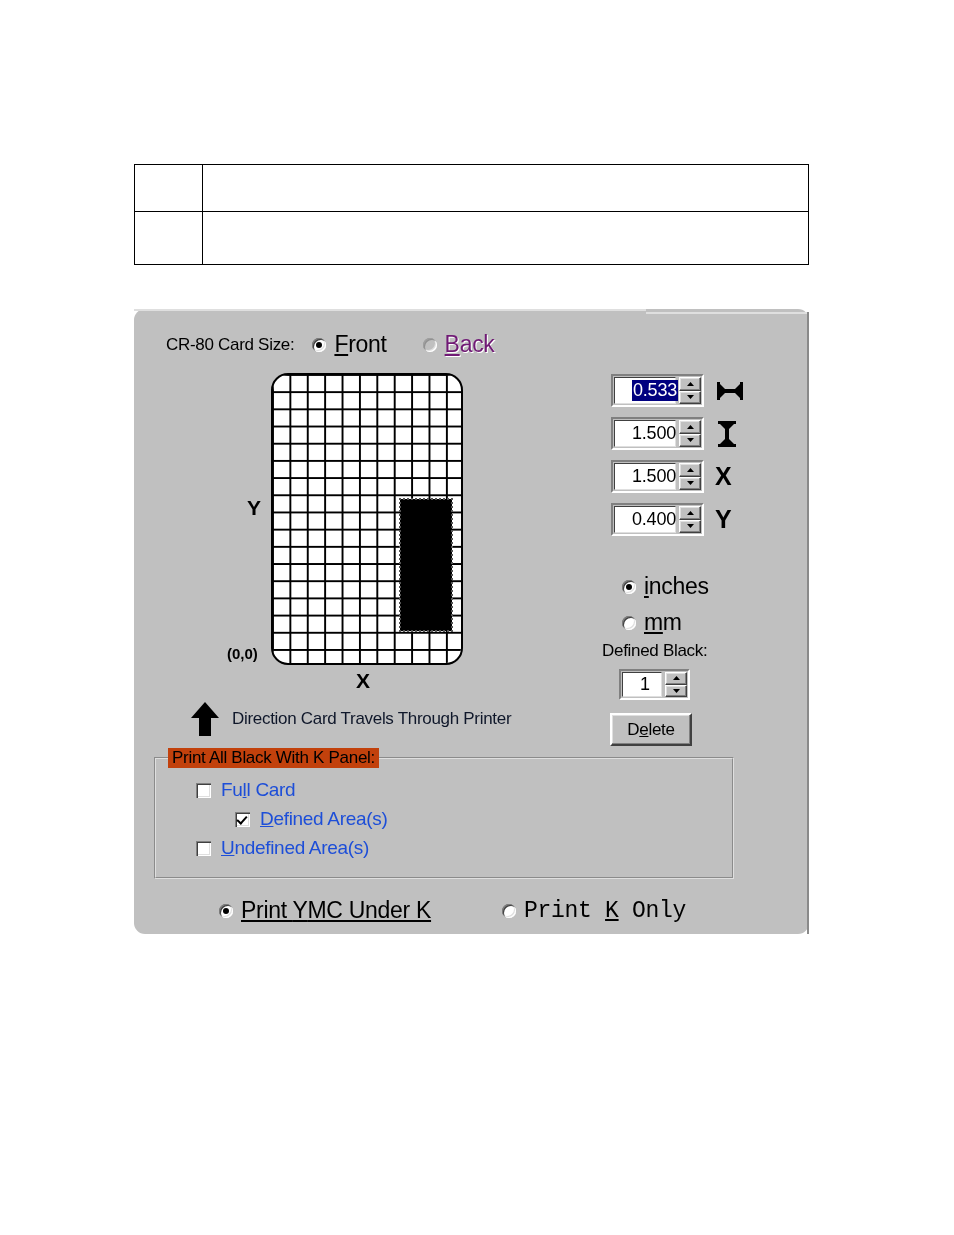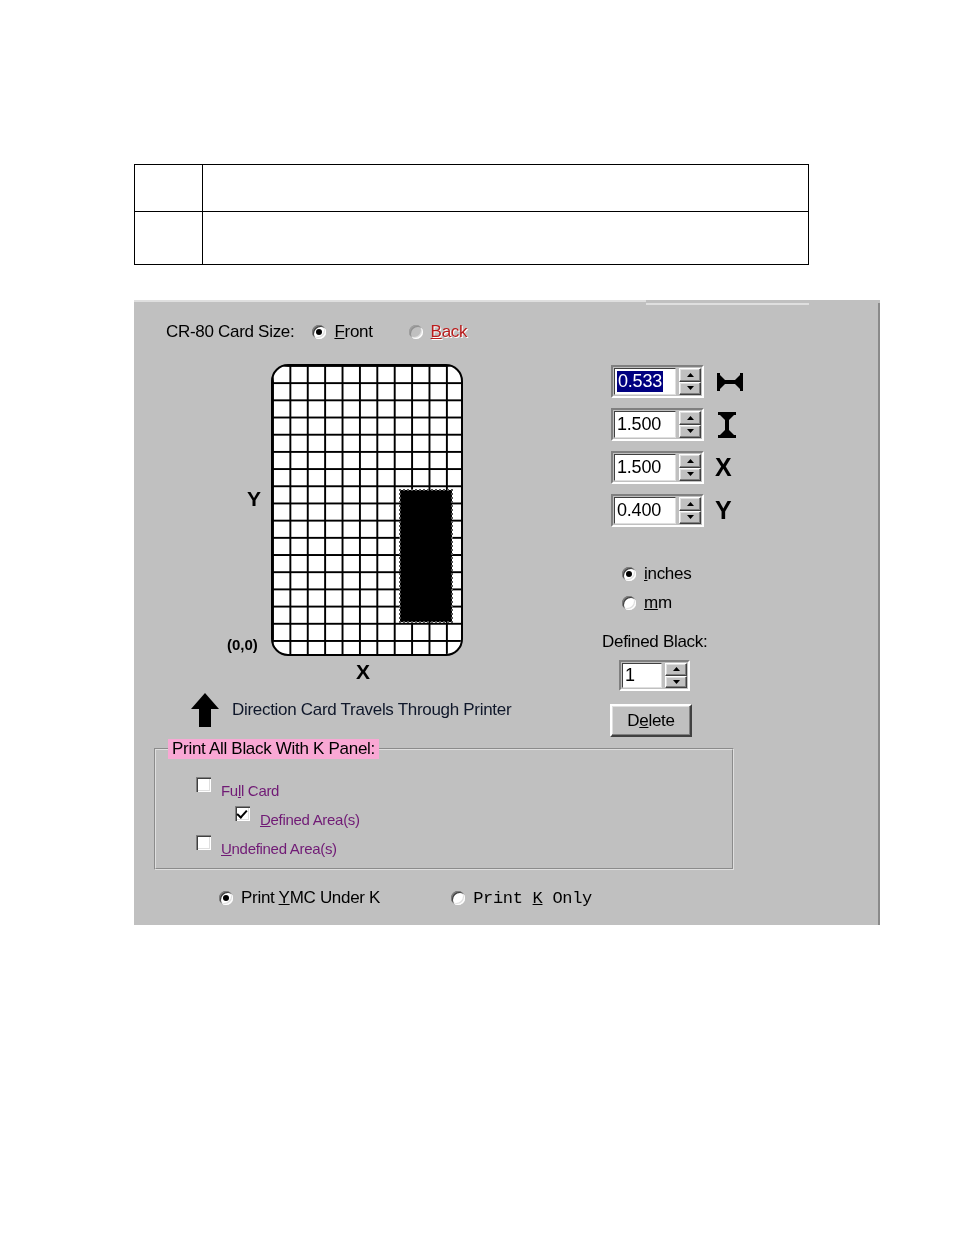--- a/index.html
+++ b/index.html
@@ -32,25 +32,26 @@
     color: #000;
     vertical-align: top;
   }
   #doc-table td.narrow { width: 67px; height: 46px; }
   #doc-table tr.tall td { height: 52px; }
 
   
   #dialog {
     position: absolute;
     left: 134px;
-    top: 300px;
-    width: 746px;
+    top: 309px;
+    width: 675px;
     height: 625px;
     background: #c0c0c0;
     box-sizing: border-box;
+    border-radius: 11px;
   }
   #dialog-top-highlight {
     position: absolute;
     left: 0; top: 0;
     width: 512px; height: 2px;
     background: #dfdfdf;
   }
   #dialog-top-notch {
     position: absolute;
     left: 512px; top: 3px;
@@ -102,26 +103,26 @@
   }
   .radio.disabled {
     background: #c0c0c0;
     box-shadow: inset 1px 1px 0 0 #a0a0a0,
                 inset 2px 2px 0 0 #909090,
                 inset -1px -1px 0 0 #ffffff,
                 inset -2px -2px 0 0 #dfdfdf;
   }
 
   .radio-label {
-    font-size: 17px;
+    font-size: 23px;
     color: #000;
     margin-left: 8px;
     letter-spacing: -0.3px;
   }
-  .radio-label.disabled { color: #b91c1c; text-shadow: 1px 1px 0 #ffffff; }
+  .radio-label.disabled { color: #701a75; text-shadow: 1px 1px 0 #ffffff; }
   .radio-label u { text-decoration: underline; }
 
   .cbox {
     width: 15px; height: 15px;
     background: #ffffff;
     box-shadow: inset 1px 1px 0 0 #808080,
                 inset 2px 2px 0 0 #404040,
                 inset -1px -1px 0 0 #ffffff,
                 inset -2px -2px 0 0 #dfdfdf;
     position: relative;
@@ -235,21 +236,21 @@
   }
   .spin-field {
     width: 62px;
     height: 27px;
     background: #ffffff;
     border: 1px solid;
     border-color: #404040 #dfdfdf #dfdfdf #404040;
     box-sizing: border-box;
     display: flex;
     align-items: center;
-    padding-left: 2px;
+    padding-left: 17px;
     font-size: 18px;
     color: #000;
     letter-spacing: -0.2px;
   }
   .spin-field.selected {
     background: #ffffff;
   }
   .spin-field.selected .val {
     background: #000080;
     color: #ffffff;
@@ -336,39 +337,38 @@
     top: 448px;
     width: 580px;
     height: 122px;
     border: 2px groove #dfdfdf;
     box-sizing: border-box;
   }
   #kpanel-legend {
     position: absolute;
     left: 12px;
     top: -11px;
-    background: #f9a8d4;
+    background: #c2410c;
     padding: 0 4px;
     font-size: 17px;
     color: #000;
     letter-spacing: -0.3px;
   }
   .cb-row {
     position: absolute;
     left: 40px;
     display: flex;
     align-items: center;
     white-space: nowrap;
   }
   .cb-label {
-    font-size: 15px;
-    color: #701a75;
+    font-size: 19px;
+    color: #1d4ed8;
     margin-left: 10px;
     letter-spacing: -0.3px;
-    margin-top: 12px;
   }
 
   
   #bottom-radios {
     position: absolute;
     left: 0;
     top: 588px;
     width: 675px;
     display: flex;
   }
@@ -577,21 +577,21 @@
       <span class="cb-label"><u>D</u>efined Area(s)</span>
     </div>
 
     <div class="cb-row" style="top:78px;">
       <span class="cbox"></span>
       <span class="cb-label"><u>U</u>ndefined Area(s)</span>
     </div>
   </div>
 
   <div id="bottom-radios">
-    <div class="br" style="margin-left:85px;">
+    <div class="br" style="margin-left:85px;text-decoration:underline;">
       <span class="radio checked"></span>
       <span class="radio-label">Print <u>Y</u>MC Under K</span>
     </div>
     <div class="br" style="margin-left:71px;font-family:Liberation Mono, monospace;">
       <span class="radio"></span>
       <span class="radio-label">Print <u>K</u> Only</span>
     </div>
   </div>
 
 </div>

